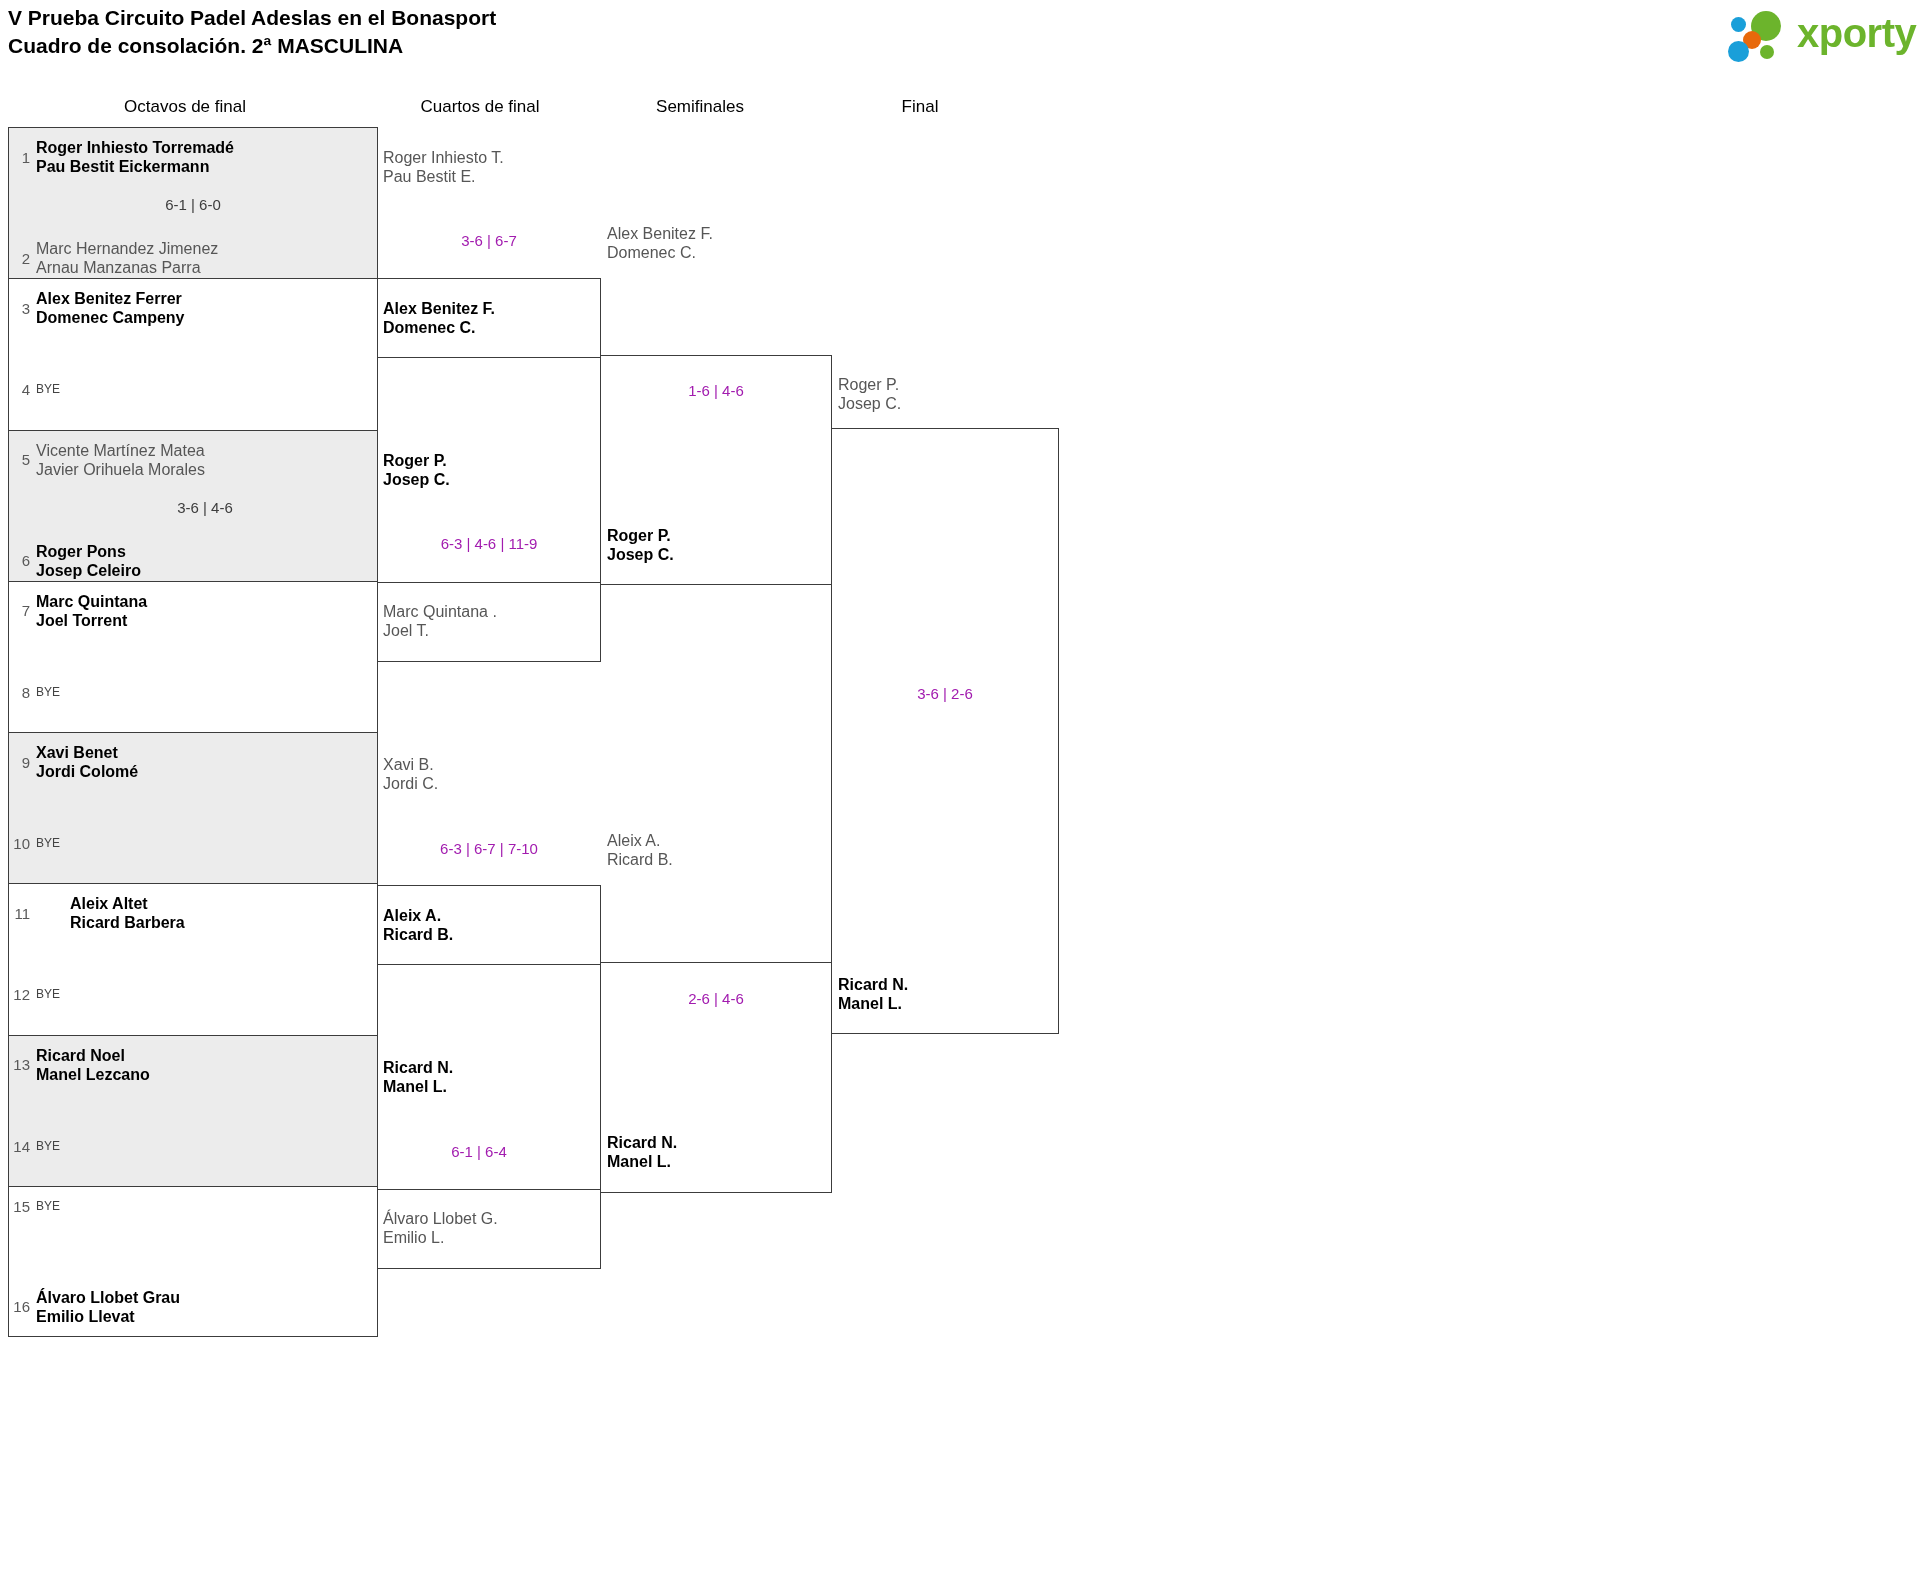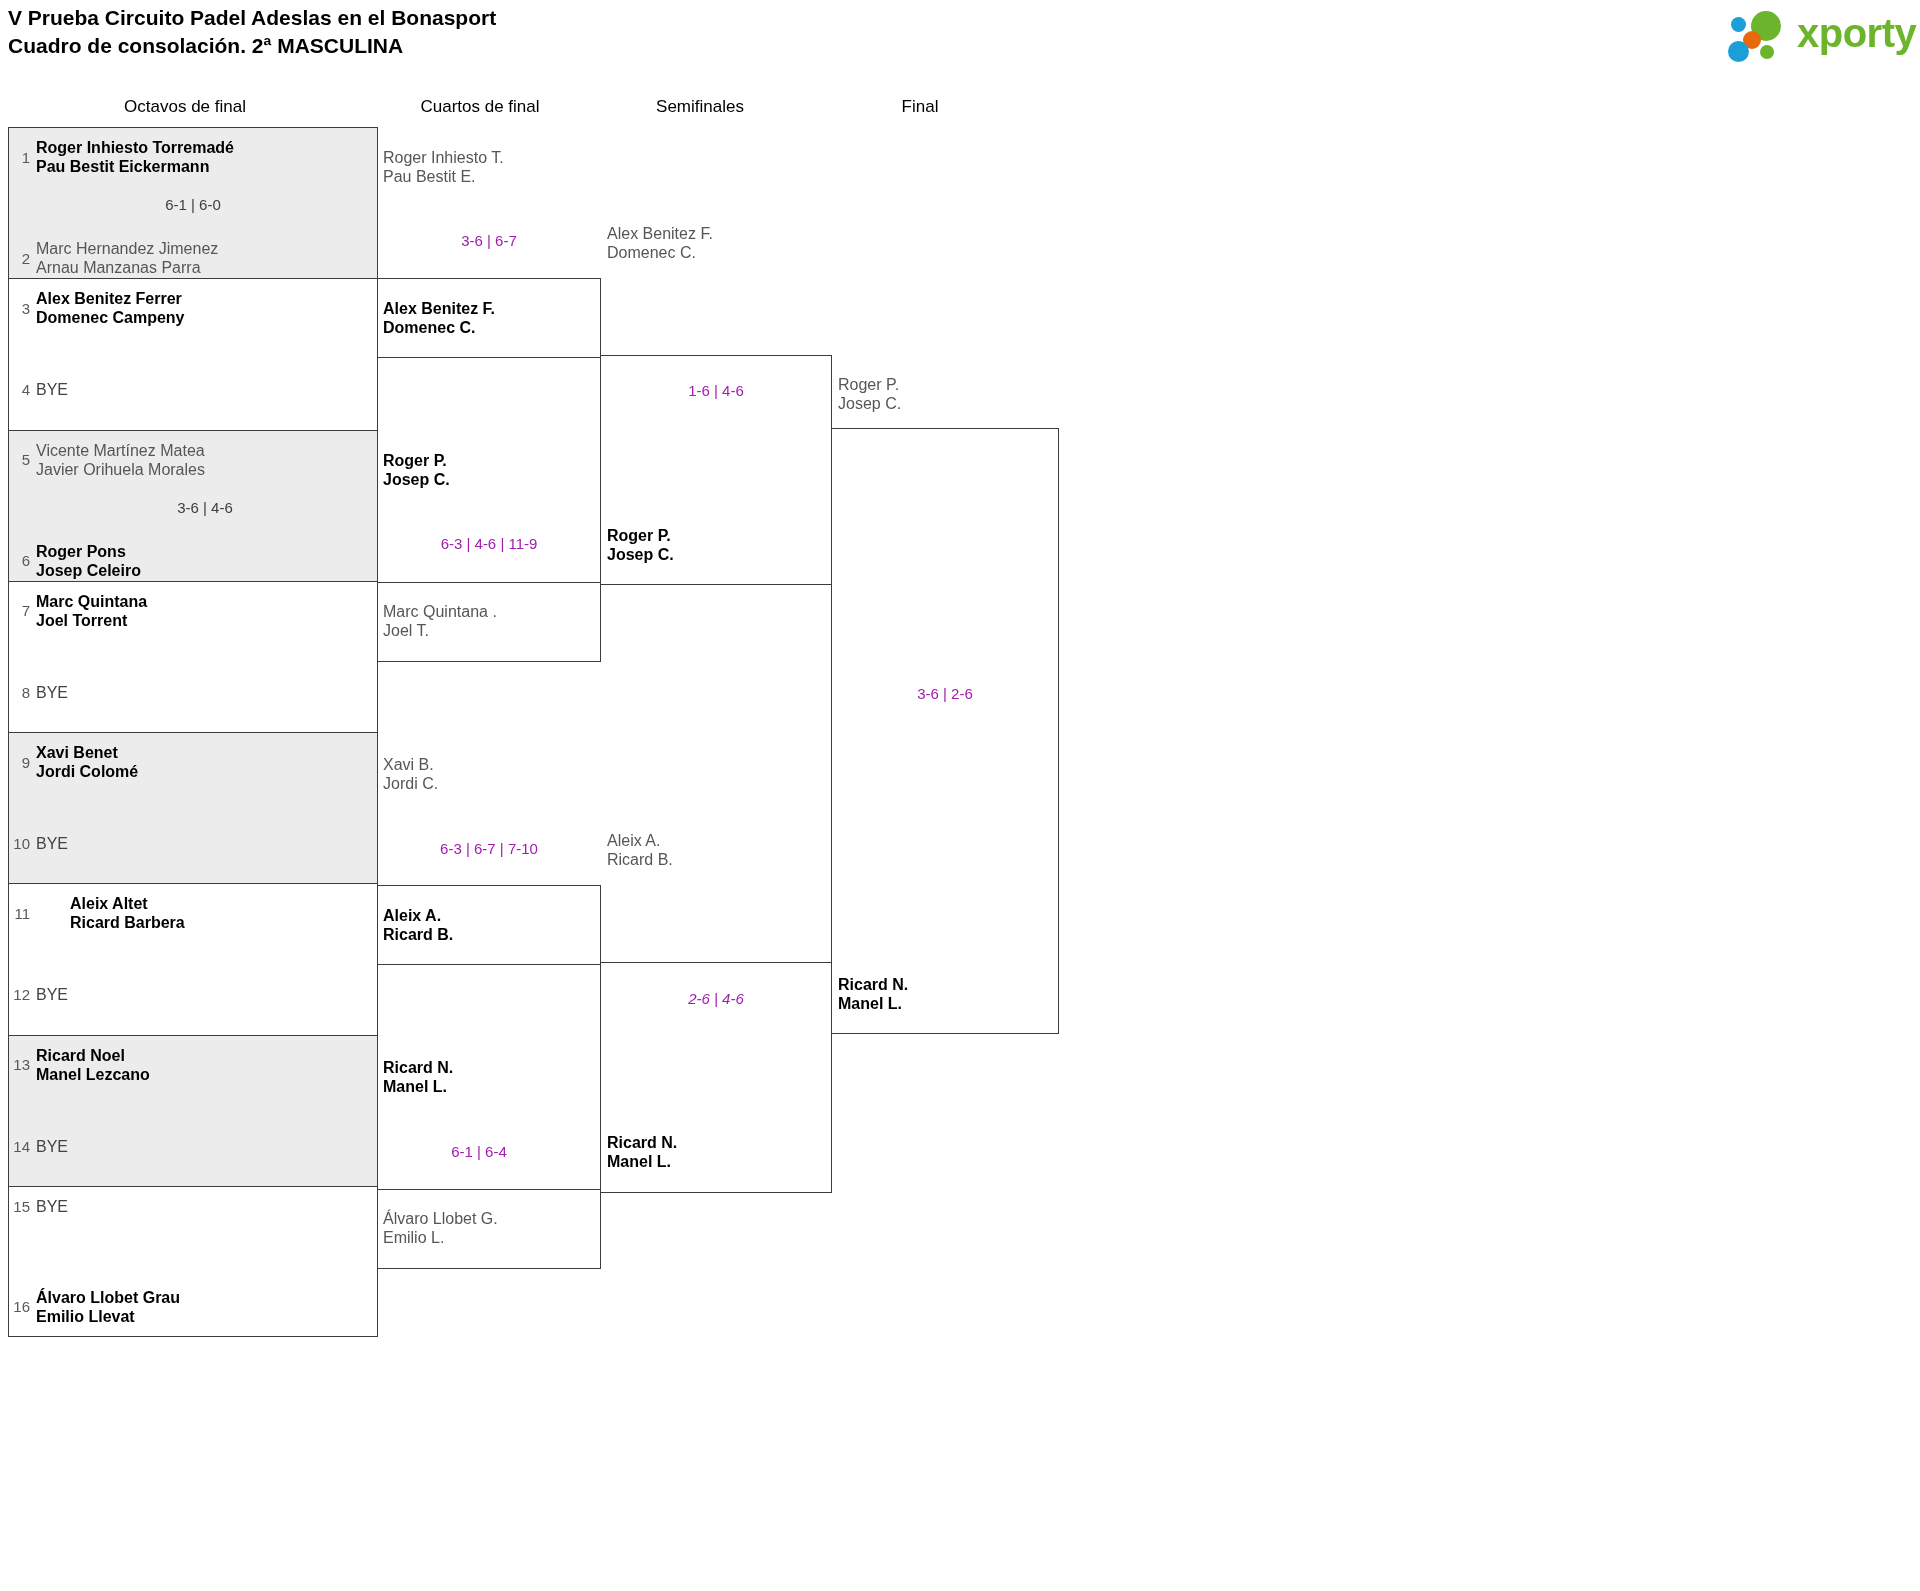--- a/index.html
+++ b/index.html
@@ -93,21 +93,21 @@
     line-height: 19px;
   }
   .seed-mid { align-self: center; }
   .names {
     font-size: 16px;
     line-height: 19px;
     white-space: nowrap;
   }
   .names.winner { color: #000000; font-weight: bold; }
   .names.loser  { color: #565656; font-weight: normal; }
-  .names.bye    { color: #434343; font-weight: normal; font-size: 16px; }
+  .names.bye    { color: #434343; font-weight: normal; font-size: 12px; }
 
   .r1-score {
     position: absolute;
     width: 368px;
     text-align: center;
     font-size: 15px;
     color: #3d3d3d;
     white-space: nowrap;
   }
 
@@ -278,21 +278,21 @@
   <div class="conn-score" style="left:357px; top:1143px; width:244px;">6-1 | 6-4</div>
   <div class="entrant loser" style="left:383px; top:1209px;"><span>Álvaro Llobet G.</span><br><span>Emilio L.</span></div>
 
   <div class="conn" style="left:600px; top:355px; width:232px; height:230px;"></div>
   <div class="entrant loser" style="left:607px; top:224px;"><span>Alex Benitez F.</span><br><span>Domenec C.</span></div>
   <div class="conn-score" style="left:600px; top:382px; width:232px;">1-6 | 4-6</div>
   <div class="entrant winner" style="left:607px; top:526px;"><span>Roger P.</span><br><span>Josep C.</span></div>
 
   <div class="conn" style="left:600px; top:962px; width:232px; height:231px;"></div>
   <div class="entrant loser" style="left:607px; top:831px;"><span>Aleix A.</span><br><span>Ricard B.</span></div>
-  <div class="conn-score" style="left:600px; top:990px; width:232px;font-style:italic;">2-6 | 4-6</div>
+  <div class="conn-score" style="left:600px; top:990px; width:232px;">2-6 | 4-6</div>
   <div class="entrant winner" style="left:607px; top:1133px;"><span>Ricard N.</span><br><span>Manel L.</span></div>
 
   <div class="conn" style="left:831px; top:428px; width:228px; height:606px;"></div>
   <div class="entrant loser" style="left:838px; top:375px;"><span>Roger P.</span><br><span>Josep C.</span></div>
   <div class="conn-score" style="left:831px; top:685px; width:228px;">3-6 | 2-6</div>
   <div class="entrant winner" style="left:838px; top:975px;"><span>Ricard N.</span><br><span>Manel L.</span></div>
 
 </div>
 
 </body></html>

